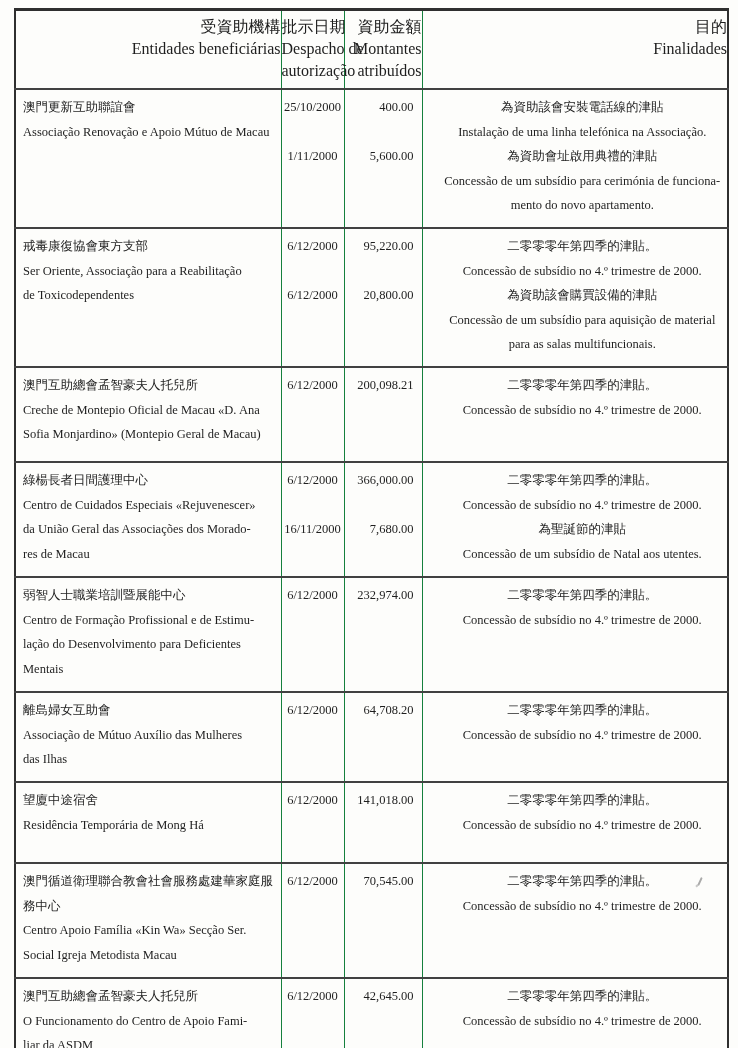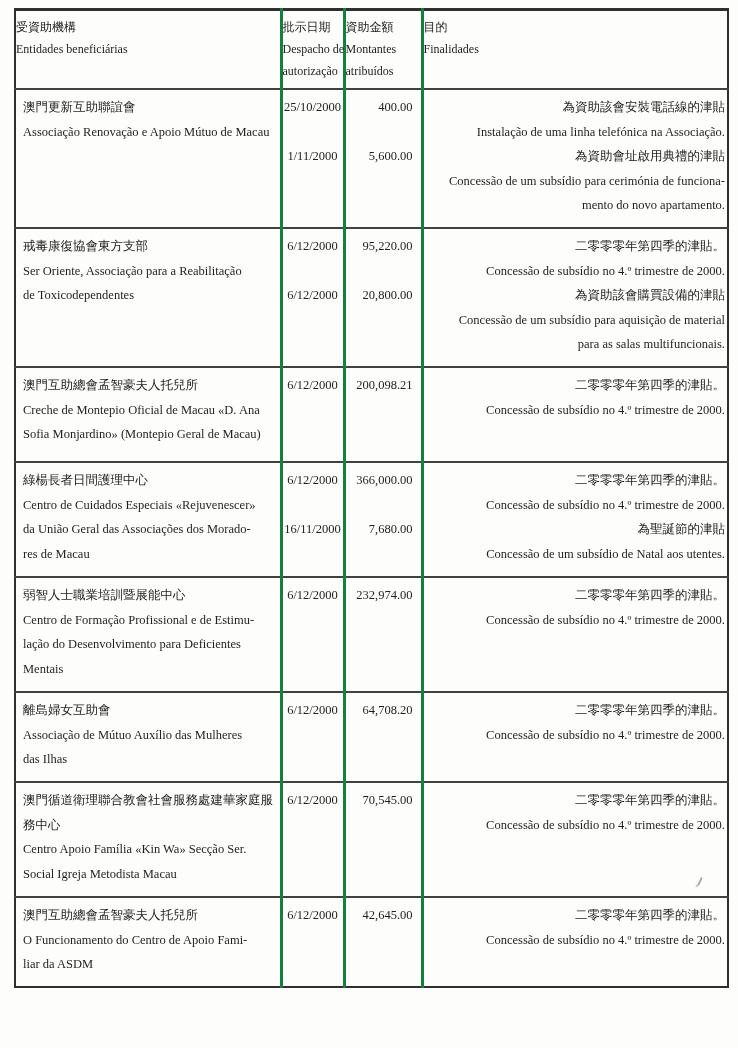--- a/index.html
+++ b/index.html
@@ -32,44 +32,44 @@
     border-top-width: 3px;
   }
   col.c1 { width: 266px; }
   col.c2 { width: 63px;  }
   col.c3 { width: 78px;  }
   col.c4 { width: 306px; }
   th, td {
     vertical-align: top;
     padding: 5px 0 4px 0;
     font-weight: normal;
-    border-left: 3px solid #15803d;
+    border-left: 1px solid #15803d;
   }
   th:first-child, td:first-child { border-left: none; }
   tbody td { border-top: 2px solid #414141; margin-top: 24px; }
   thead th { height: 68px; }
   .hline {
     height: 22px;
     line-height: 22px;
-    font-size: 12px;
-    text-align: left;
+    font-size: 16px;
+    text-align: right;
     white-space: nowrap;
     overflow: visible;
   }
   .line {
     height: 24.5px;
     line-height: 24.5px;
     font-size: 12.5px;
     white-space: nowrap;
     overflow: visible;
   }
   td.c-entity  { text-align: left;  padding-left: 7px;  padding-right: 2px; }
   td.c-date    { text-align: center; }
   td.c-amount  { text-align: right; padding-right: 8px; }
-  td.c-purpose { text-align: right;  padding-left: 17px;  padding-right: 2px; }
+  td.c-purpose { text-align: center;  padding-left: 17px;  padding-right: 2px; }
   
   .artifact {
     position: absolute;
     left: 699px;
     top: 877px;
     width: 2px;
     height: 9px;
     background: #8f8f8f;
     transform: rotate(24deg);
     border-radius: 2px;
@@ -236,20 +236,36 @@
           </td>
           <td class="c-amount" style="height: 79px; text-align: right;">
             <div class="line">64,708.20</div>
           </td>
           <td class="c-purpose" style="height: 79px;">
             <div class="line">二零零零年第四季的津貼。</div>
             <div class="line">Concessão de subsídio no 4.º trimestre de 2000.</div>
           </td>
         </tr>
         <tr>
+          <td class="c-entity" style="height: 70px;">
+            <div class="line">望廈中途宿舍</div>
+            <div class="line">Residência Temporária de Mong Há</div>
+          </td>
+          <td class="c-date" style="height: 70px;">
+            <div class="line">6/12/2000</div>
+          </td>
+          <td class="c-amount" style="height: 70px;">
+            <div class="line">141,018.00</div>
+          </td>
+          <td class="c-purpose" style="height: 70px;">
+            <div class="line">二零零零年第四季的津貼。</div>
+            <div class="line">Concessão de subsídio no 4.º trimestre de 2000.</div>
+          </td>
+        </tr>
+        <tr>
           <td class="c-entity" style="height: 104px;">
             <div class="line">澳門循道衛理聯合教會社會服務處建華家庭服</div>
             <div class="line">務中心</div>
             <div class="line">Centro Apoio Família «Kin Wa» Secção Ser.</div>
             <div class="line">Social Igreja Metodista Macau</div>
           </td>
           <td class="c-date" style="height: 104px;">
             <div class="line">6/12/2000</div>
           </td>
           <td class="c-amount" style="height: 104px;">

